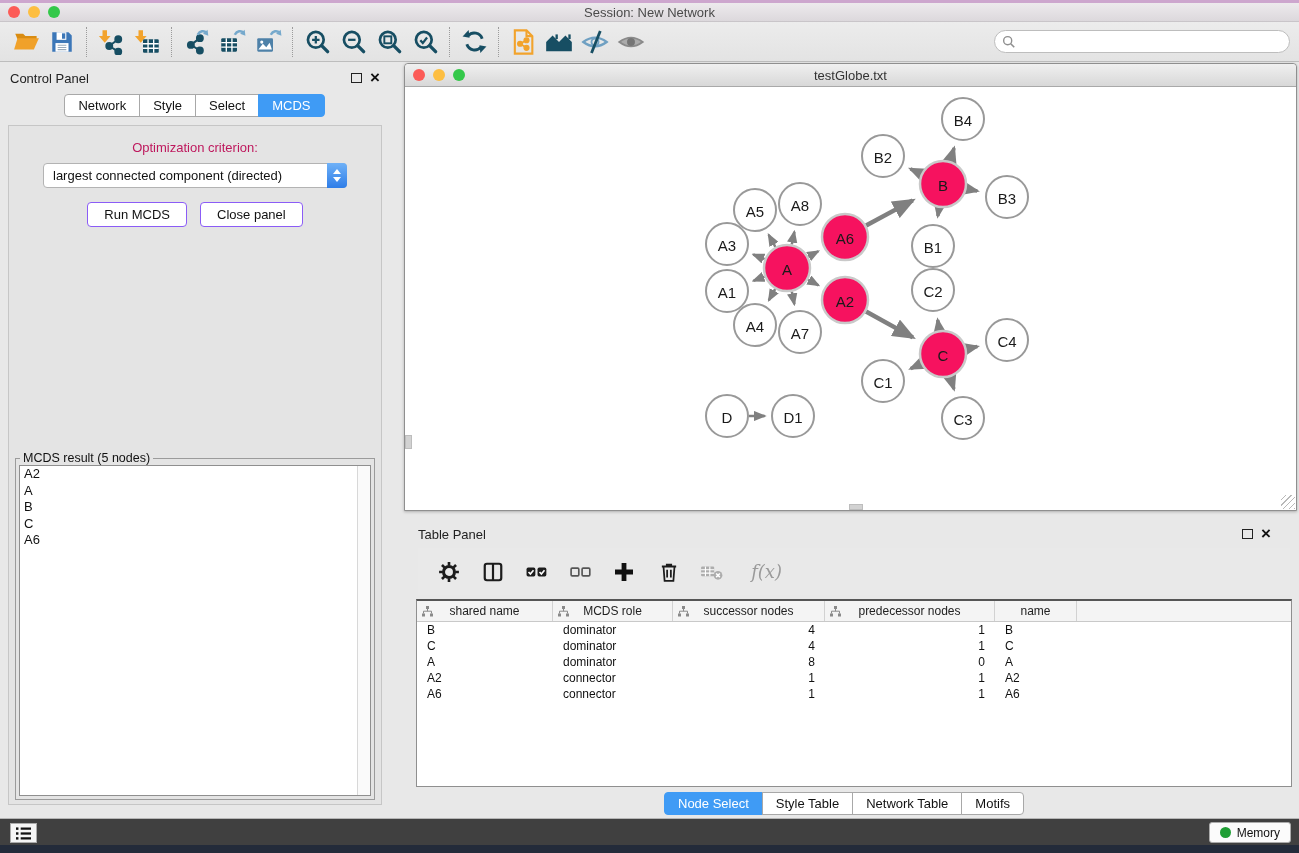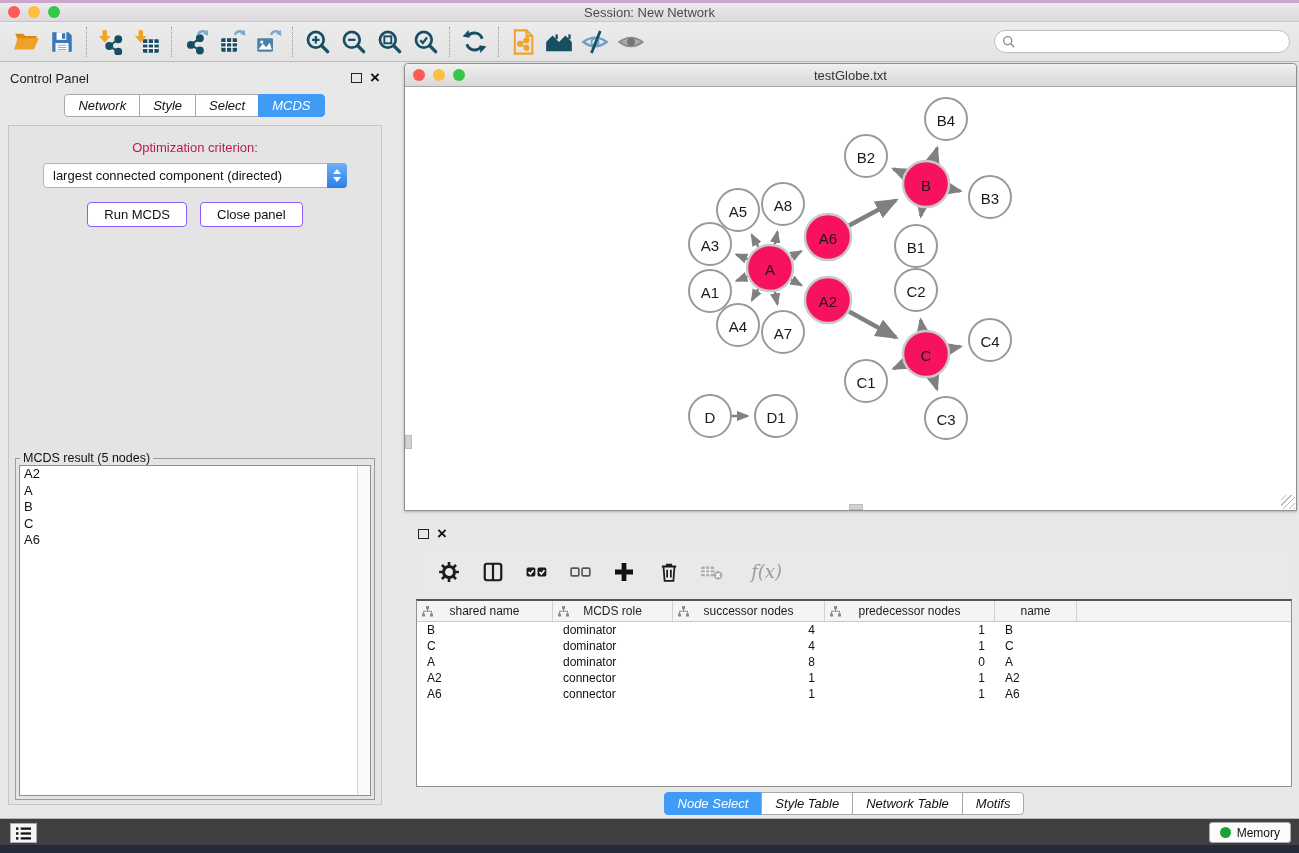--- a/index.html
+++ b/index.html
@@ -24,21 +24,21 @@
   #search-wrap { position:absolute; right:9px; top:8px; width:296px; height:23px; background:#fff;
     border:1px solid #BDBDBD; border-radius:12px; display:flex; align-items:center; padding-left:7px; }
   #search-input { border:none; outline:none; flex:1; font-size:12px; background:transparent; margin-left:4px; }
   
   #control-panel { position:absolute; left:0; top:62px; width:390px; height:756px; background:#E8E8E8; }
   #cp-header { height:32px; display:flex; align-items:center; padding:0 10px; }
   #cp-header .pt { font-size:13px; color:#222; flex:1; }
   .win-ctl { display:flex; align-items:center; gap:8px; }
   .float-ico { width:11px; height:10px; border:1.6px solid #222; display:inline-block; }
   .close-ico { font-size:17px; font-weight:700; color:#111; line-height:10px; }
-  .tab-row { display:flex; justify-content:center;font-style:italic; }
+  .tab-row { display:flex; justify-content:center; }
   .seg-tab { font-size:13px; padding:3px 13px; background:#fff; border:1px solid #A8A8A8;
     margin-left:-1px; color:#111; cursor:default; }
   .seg-tab:first-child { border-radius:4px 0 0 4px; }
   .seg-tab:last-child { border-radius:0 4px 4px 0; }
   .seg-tab.active { background:#3F9BF5; border-color:#3F9BF5; color:#fff; }
   #cp-content { position:absolute; left:8px; right:8px; top:63px; bottom:13px;
     background:#E4E4E4; border:1px solid #C6C6C6; }
   #opt-label { text-align:center; font-size:13px; color:#be185d; margin-top:14px; }
   #criterion-select { position:relative; margin:8px 34px 0 34px; height:25px; background:#fff;
     border:1px solid #B3B3B3; border-radius:4px; display:flex; align-items:center;
@@ -60,21 +60,21 @@
   #mcds-scroll { position:absolute; right:0; top:0; bottom:0; width:13px; background:#FAFAFA; border-left:1px solid #D8D8D8; }
   .mcds-item { font-size:13px; color:#111; padding:0 4px; line-height:16.5px; }
   
   #right-area { position:absolute; left:390px; top:62px; width:909px; height:756px; }
   #net-window { position:absolute; left:14px; top:1px; width:893px; height:448px;
     border:1px solid #8F8F8F; border-radius:4px 4px 0 0; background:#fff;
     box-shadow:0 1px 3px rgba(0,0,0,.25); }
   #net-titlebar { height:23px; background:linear-gradient(#F0F0F0,#D8D8D8);
     border-bottom:1px solid #A9A9A9; border-radius:4px 4px 0 0; display:flex; align-items:center; position:relative; }
   #net-titlebar .title { position:absolute; left:0; right:0; text-align:center; font-size:13px; color:#333; }
-  #net-canvas { position:absolute; left:0; top:23px; right:0; bottom:0; background:#fff; overflow:hidden; }
+  #net-canvas { position:absolute; left:0; top:23px; right:0; bottom:0; background:#fff; overflow:hidden;padding-left:17px; }
   #net-grip { position:absolute; right:1px; bottom:1px; width:14px; height:14px;
     background:repeating-linear-gradient(135deg,transparent,transparent 3px,#B9B9B9 3px,#B9B9B9 4px); }
   .scroll-nub-v { position:absolute; left:0; top:348px; width:7px; height:14px; background:#D2D2D2; border:1px solid #BDBDBD; }
   .scroll-nub-h { position:absolute; left:444px; bottom:0; width:14px; height:6px; background:#D2D2D2; border:1px solid #BDBDBD; }
   
   #table-panel { position:absolute; left:0; top:458px; width:909px; height:260px; }
   #tp-header { height:28px; display:flex; align-items:center; padding:0 28px 0 28px; }
   #tp-header .pt { font-size:13px; color:#222; flex:1; }
   #tp-toolbar { position:absolute; left:28px; right:9px; top:28px; height:47px; background:#E9E9E9;
     display:flex; align-items:center; gap:14px; padding-left:12px; }
@@ -379,20 +379,21 @@
           <text x="371" y="330" text-anchor="middle" dominant-baseline="central" font-size="15" fill="#1a1a1a" font-family="&quot;Liberation Sans&quot;,&quot;DejaVu Sans&quot;,sans-serif">D1</text>
         </svg>
       <div class="scroll-nub-v"></div>
       <div class="scroll-nub-h"></div>
       <div id="net-grip"></div>
     </div>
   </div>
 
   <div id="table-panel">
     <div id="tp-header">
+      <span class="pt">Table Panel</span>
       <span class="win-ctl">
         <span class="float-ico"></span>
         <span class="close-ico">×</span>
       </span>
     </div>
     <div id="tp-toolbar">
       <div class="tp-btn">
         <svg width="22" height="22" viewBox="0 0 20 20">
           <circle cx="10" cy="10" r="5" fill="none" stroke="#1c1c1c" stroke-width="2.8"></circle>
           <g stroke="#1c1c1c" stroke-width="2.4">

